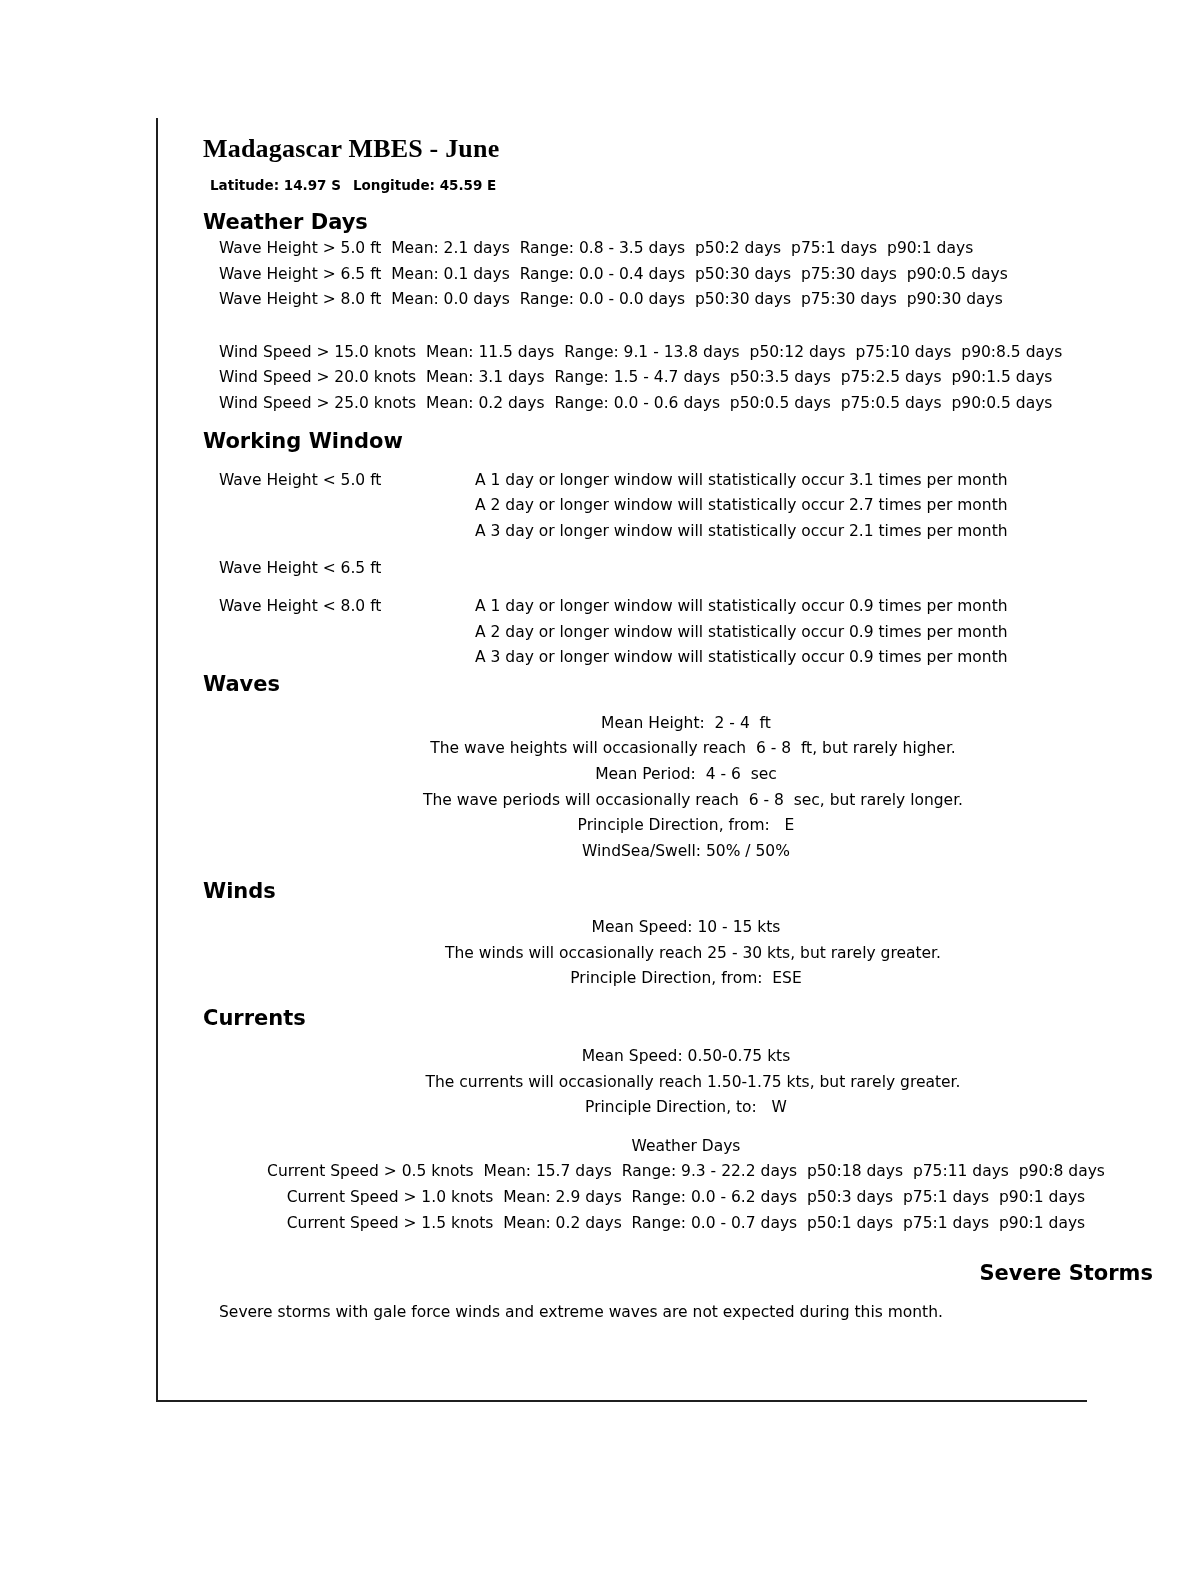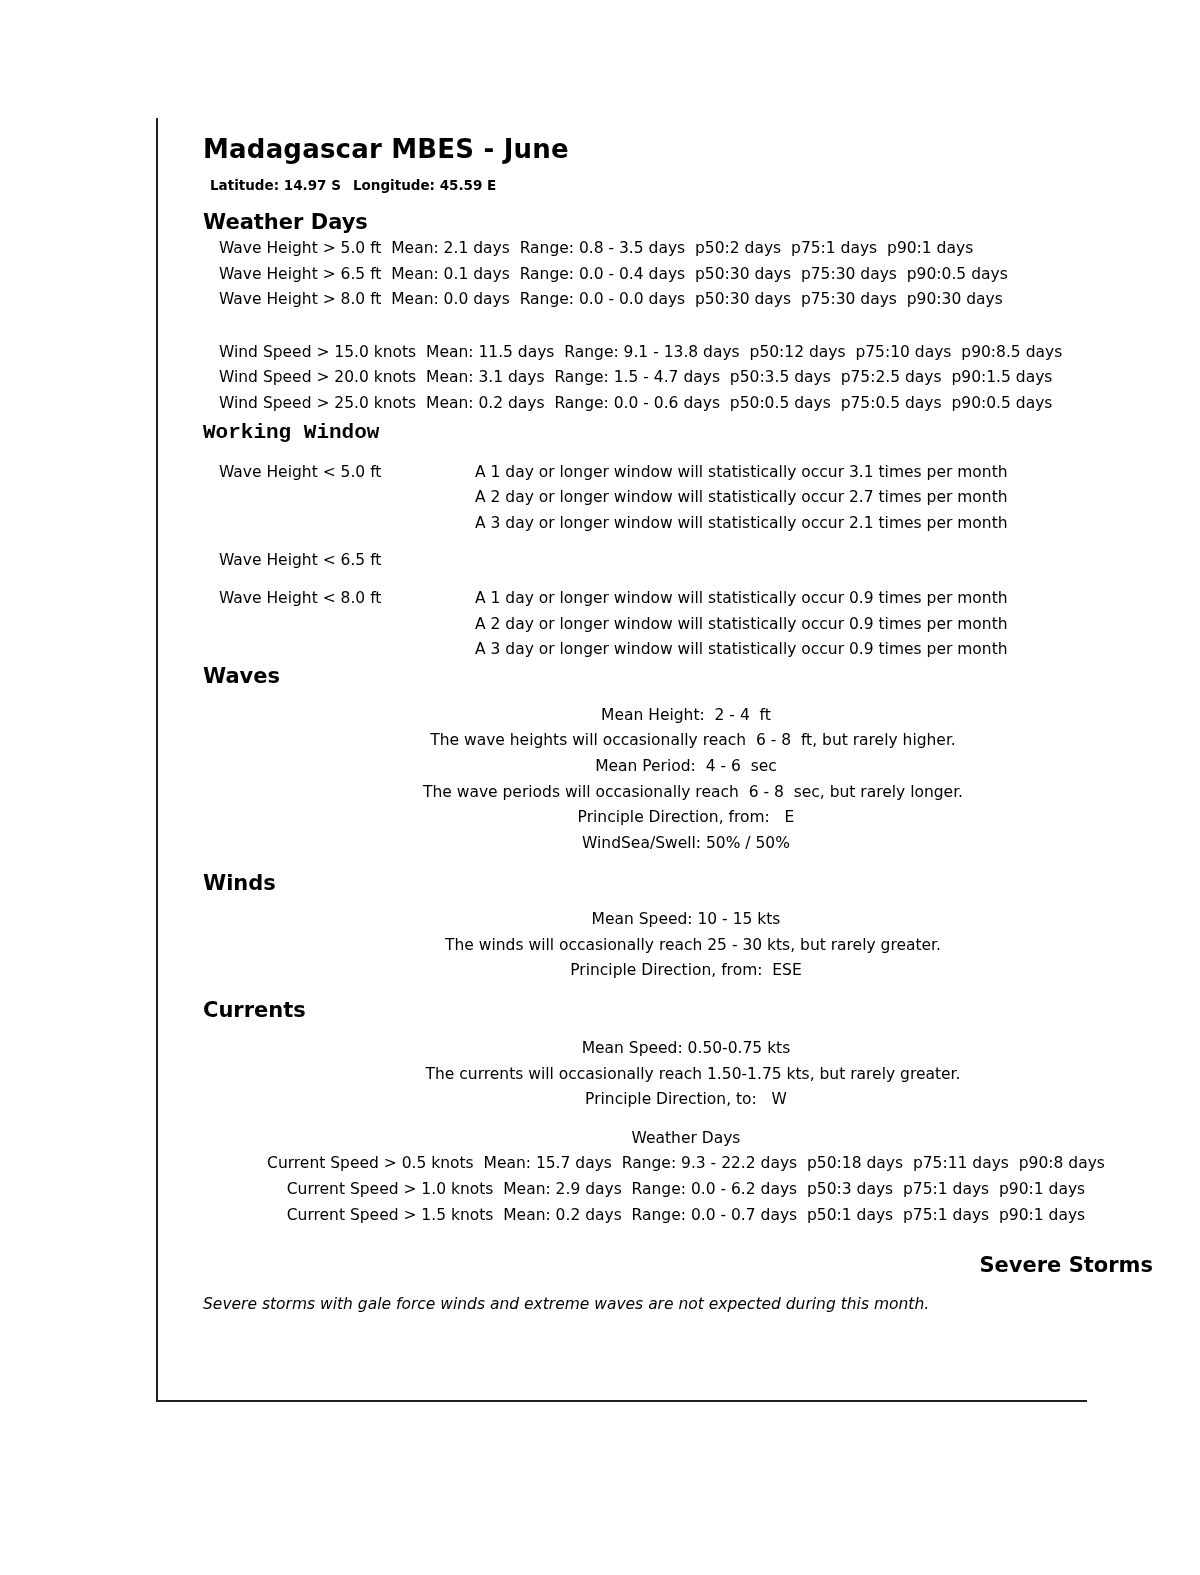--- a/index.html
+++ b/index.html
@@ -36,37 +36,38 @@
     left: 203px;
     top: 0;
     width: 950px;
   }
   .doc-title {
     margin: 133px 0 0 0;
     font-size: 26px;
     line-height: 32px;
     font-weight: bold;
     letter-spacing: 0.2px;
+    font-family: Liberation Serif, serif;
   }
   .coords {
     margin-top: 12px;
     margin-left: 7px;
     display: flex;
     gap: 12px;
     font-size: 13.5px;
     font-weight: bold;
   }
   .sec-heading {
     font-size: 21px;
     line-height: 26px;
     font-weight: bold;
     margin: 0;
   }
   .h-weather  { margin-top: 16px; }
-  .h-working  { margin-top: 3px; font-family: Liberation Mono, monospace; }
+  .h-working  { margin-top: 11px; }
   .h-waves    { margin-top: 0px; }
   .h-winds    { margin-top: 14px; }
   .h-currents { margin-top: 13px; }
   .h-storms   { margin-top: 24px; text-align: right; }
   .row, .line {
     font-size: 15.5px;
     line-height: 25.6px;
     white-space: pre-wrap;
   }
   .rows {
@@ -86,22 +87,22 @@
   }
   .sec-lines {
     margin-left: 16px;
     margin-top: 14px;
     text-align: center;
   }
   .sec-lines.tight { margin-top: 11px; }
   .sec-lines.mid   { margin-top: 13px; }
   .indent { margin-left: 14px; }
   .storm-body {
+    margin-left: 16px;
     margin-top: 14px;
-    font-style: italic;
   }
 </style>
 </head>
 <body>
 
 <div class="border-left"></div>
 <div class="border-bottom"></div>
 
 <div class="content">
 

